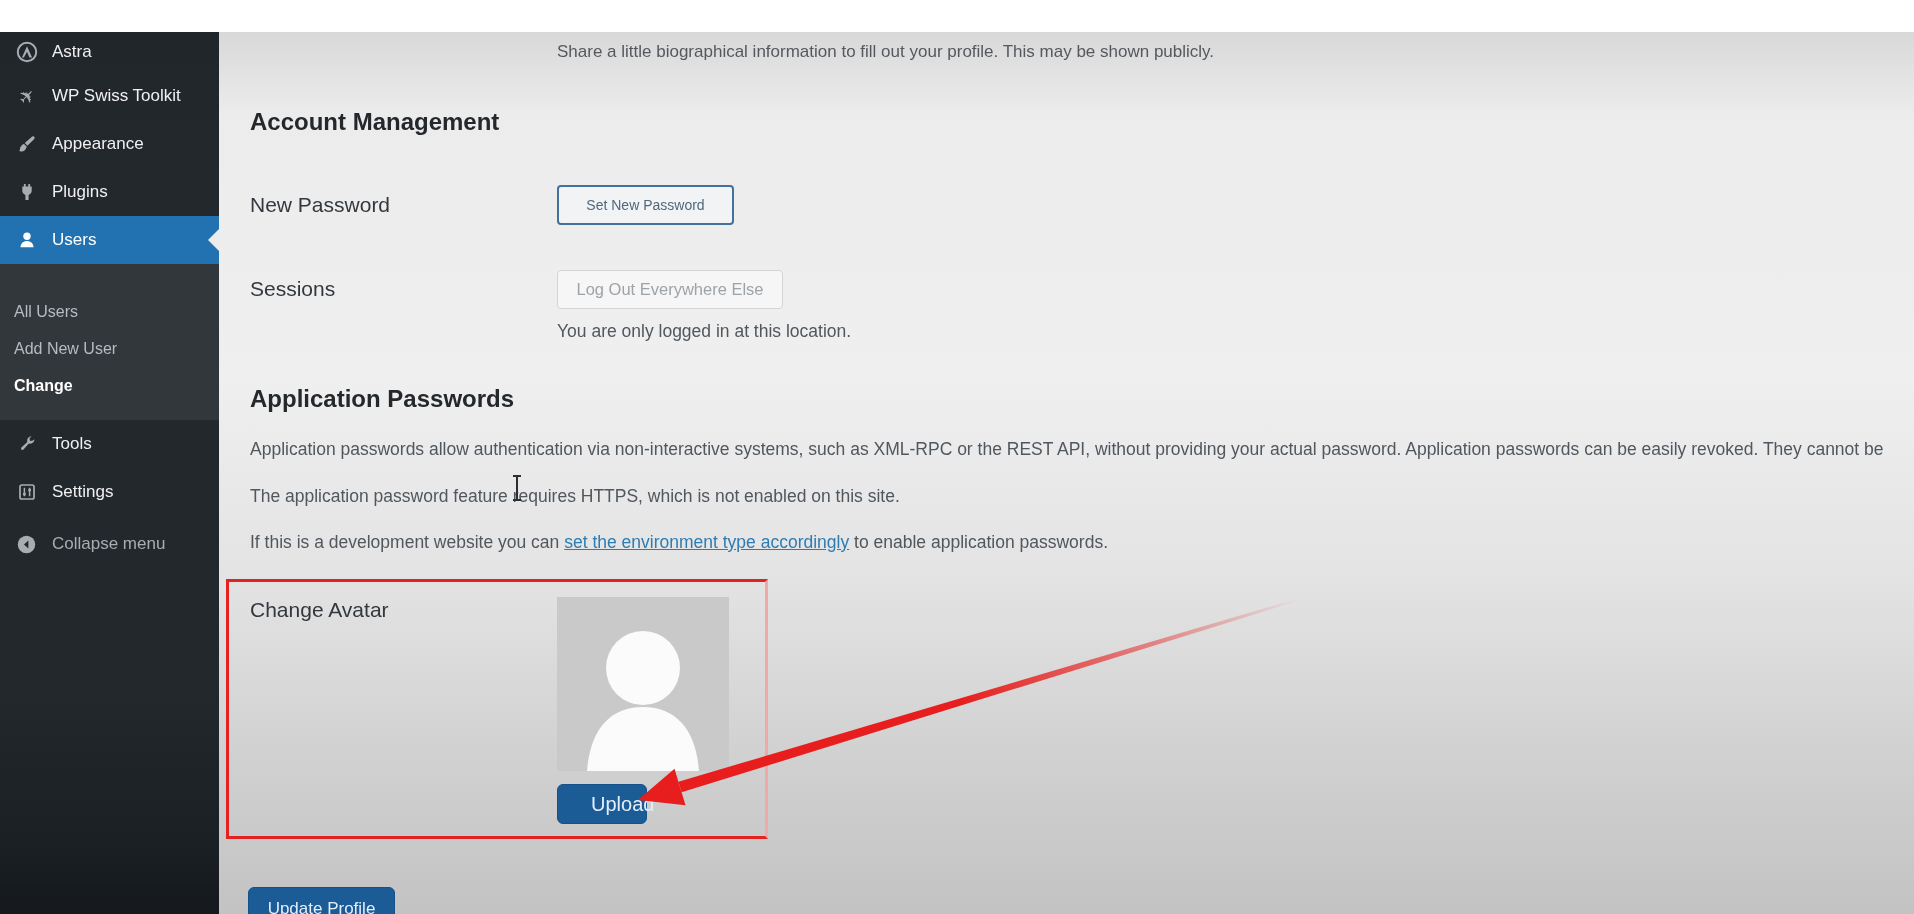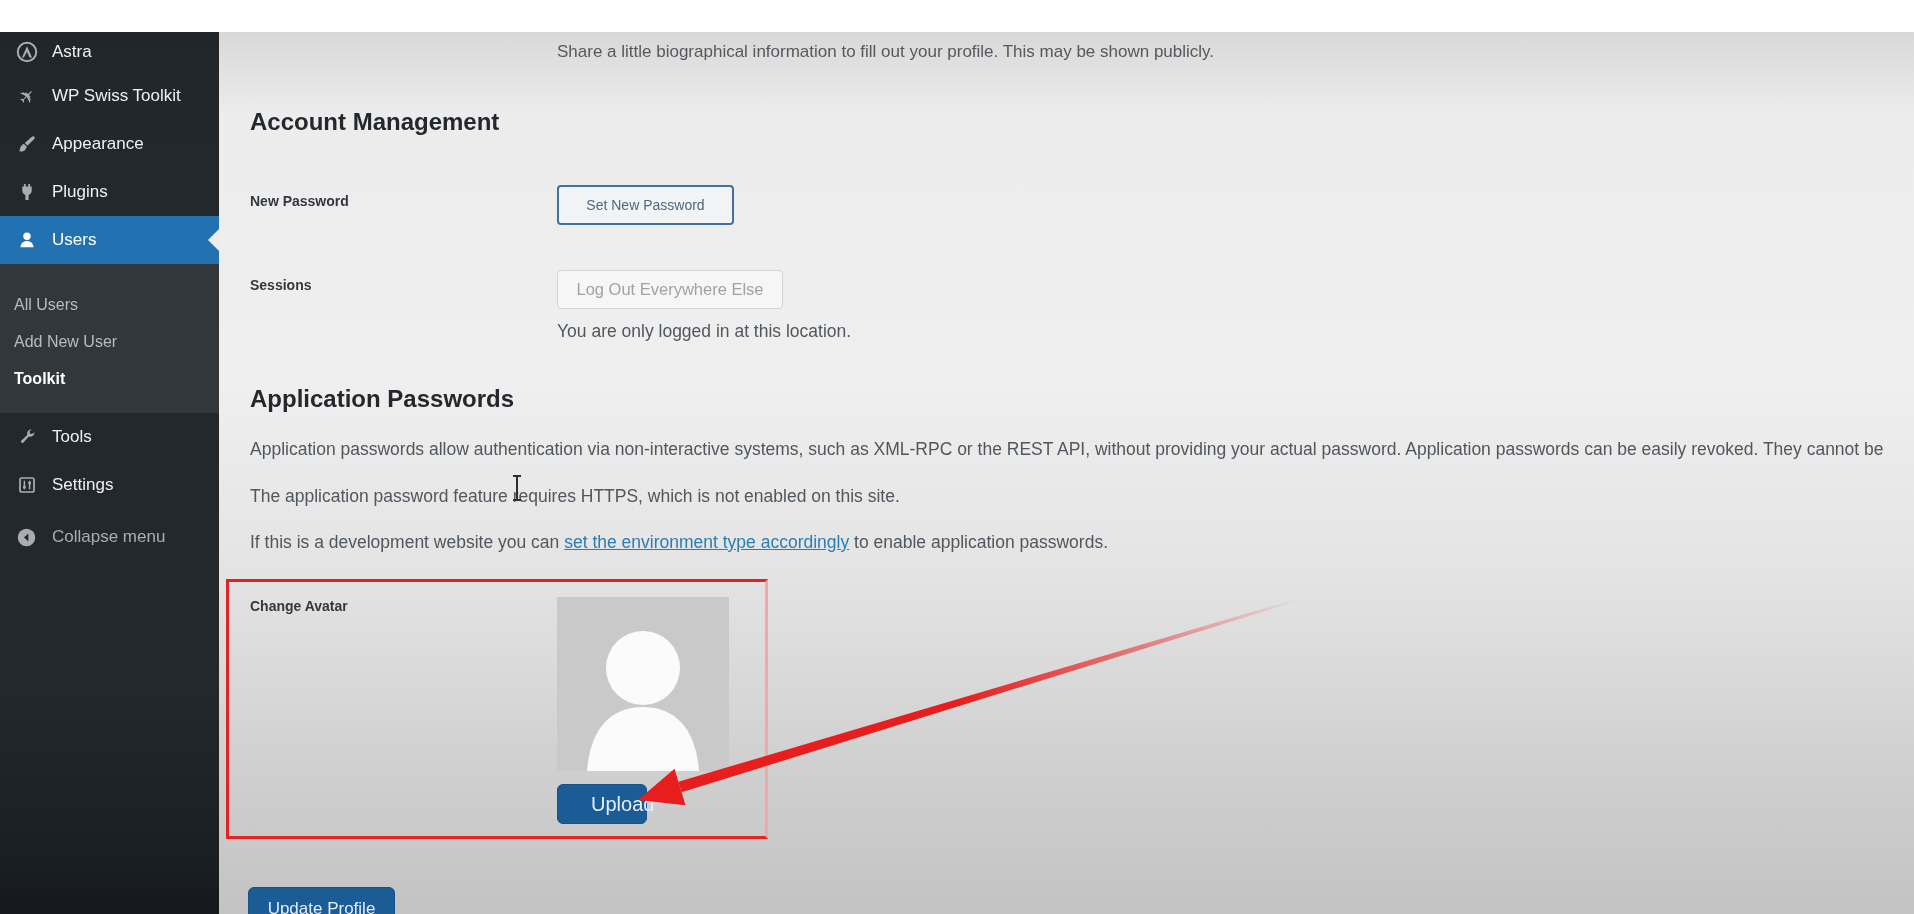--- a/index.html
+++ b/index.html
@@ -27,32 +27,32 @@
   .menu-item.first{height:40px;}
   .mi-icon{width:27px;min-width:27px;display:flex;justify-content:center;align-items:center;color:#a9adb2;margin-right:12px;}
   .mi-label{white-space:nowrap;}
   .menu-item.active{background:#2272b1;color:#ffffff;}
   .menu-item.active .mi-icon{color:#ffffff;}
   .notch{
     position:absolute;right:0;top:50%;transform:translateY(-50%);
     width:0;height:0;border-top:11px solid transparent;border-bottom:11px solid transparent;
     border-right:11px solid #ececec;
   }
-  .submenu{background:#32373c;padding:23px 0 15px 0;}
+  .submenu{background:#32373c;padding:30px 0 15px 0;}
   .submenu-item{padding:9px 0 10px 14px;font-size:16px;color:#b6bcc2;cursor:pointer;white-space:nowrap;}
   .submenu-item.current{color:#ffffff;font-weight:bold;}
   .collapse-item{margin-top:4px;color:#a9adb2;}
   .plane-glyph{font-family:"DejaVu Sans", sans-serif;font-size:19px;display:inline-block;transform:rotate(-45deg);line-height:1;}
   
   .abs{position:absolute;}
   .hint{left:557px;top:10px;font-size:17px;color:#55595e;}
   .h2{font-size:24px;font-weight:bold;color:#24282d;white-space:nowrap;}
   .h-account{left:250px;top:76px;}
   .h-apppass{left:250px;top:353px;}
-  .form-label{font-size:14px;font-weight:bold;color:#33383e;white-space:nowrap;}
+  .form-label{font-size:21px;font-weight:normal;color:#33383e;white-space:nowrap;}
   .lbl-newpass{left:250px;top:161px;}
   .lbl-sessions{left:250px;top:245px;}
   .para{font-size:17.5px;color:#50575e;white-space:nowrap;}
   .para1{left:250px;top:407px;width:1664px;overflow:hidden;}
   .para2{left:250px;top:454px;}
   .para3{left:250px;top:500px;}
   .para3 a{color:#2d7db3;text-decoration:underline;cursor:pointer;}
   .session-note{left:557px;top:289px;font-size:17.5px;color:#50575e;white-space:nowrap;}
   button{font-family:"Liberation Sans", sans-serif;cursor:pointer;}
   .btn-outline{
@@ -130,21 +130,21 @@
             <path fill="currentColor" d="M3.4 17.2c.5-4.1 3-6.2 6.6-6.2s6.1 2.1 6.6 6.2z"></path>
           </svg>
       </span>
       <span class="mi-label">Users</span>
       <span class="notch"></span>
     </div>
 
     <div class="submenu">
       <div class="submenu-item">All Users</div>
       <div class="submenu-item">Add New User</div>
-      <div class="submenu-item current">Toolkit</div>
+      <div class="submenu-item current">Change</div>
     </div>
 
     <div class="menu-item">
       <span class="mi-icon">
         <svg width="20" height="20" viewBox="0 0 20 20">
             <path fill="currentColor" d="M17.5 5.2c0 .4-.1.9-.2 1.3-.5 1.9-2.2 3.3-4.3 3.3-.4 0-.8-.1-1.2-.2l-5.3 5.9c-.5.6-1.4.6-2-.1-.6-.6-.6-1.5-.1-2l5.9-5.3c-.1-.4-.2-.8-.2-1.2 0-2.1 1.4-3.8 3.3-4.3.4-.1.9-.2 1.3-.2L12.6 4l.4 3 3-.4 1.5-1.4z"></path>
           </svg>
       </span>
       <span class="mi-label">Tools</span>
     </div>

